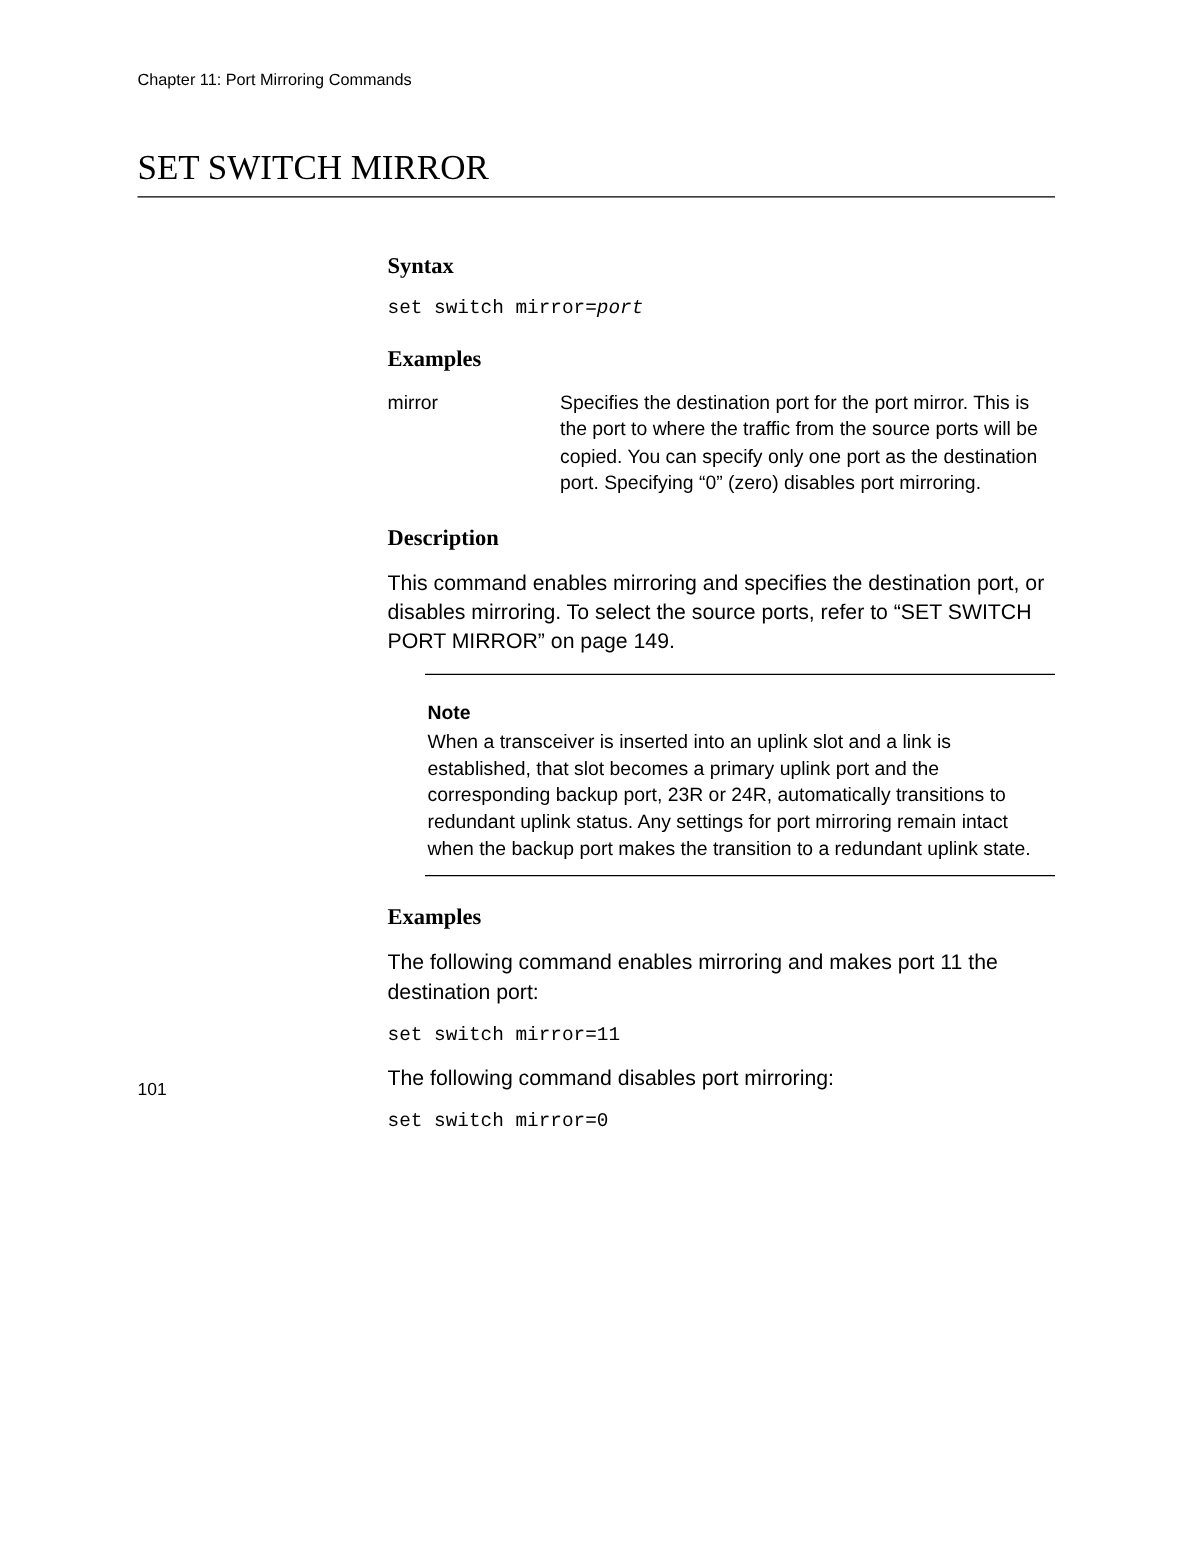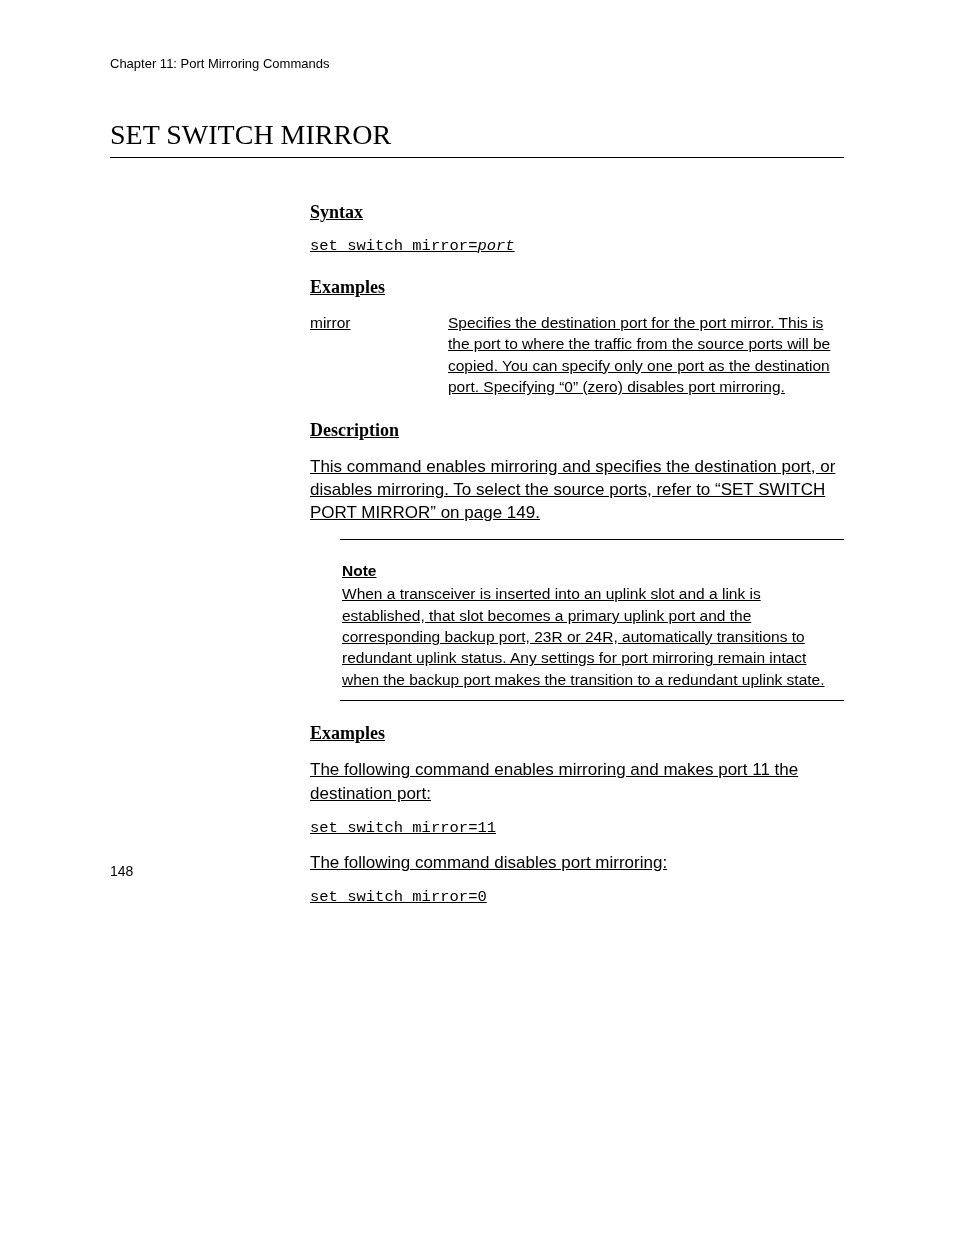--- a/index.html
+++ b/index.html
@@ -25,21 +25,20 @@
     padding-bottom: 6px;
     margin-bottom: 44px;
   }
   .title {
     font-family: "Times New Roman", Times, serif;
     font-size: 28px;
     font-weight: normal;
   }
   .content {
     margin-left: 200px;
-    text-decoration: underline;
   }
   .section-heading {
     font-family: "Times New Roman", Times, serif;
     font-size: 18px;
     font-weight: bold;
     margin-top: 22px;
     margin-bottom: 14px;
   }
   .code {
     font-family: "Courier New", Courier, monospace;
@@ -119,15 +118,15 @@
     </div>
 
     <div class="section-heading">Examples</div>
     <div class="body-text">The following command enables mirroring and makes port 11 the destination port:</div>
     <div class="code">set switch mirror=11</div>
     <div class="body-text" style="margin-top:14px;">The following command disables port mirroring:</div>
     <div class="code">set switch mirror=0</div>
 
   </div>
 
-  <div class="page-number">148</div>
+  <div class="page-number">101</div>
 
 </div>
 
 </body></html>

